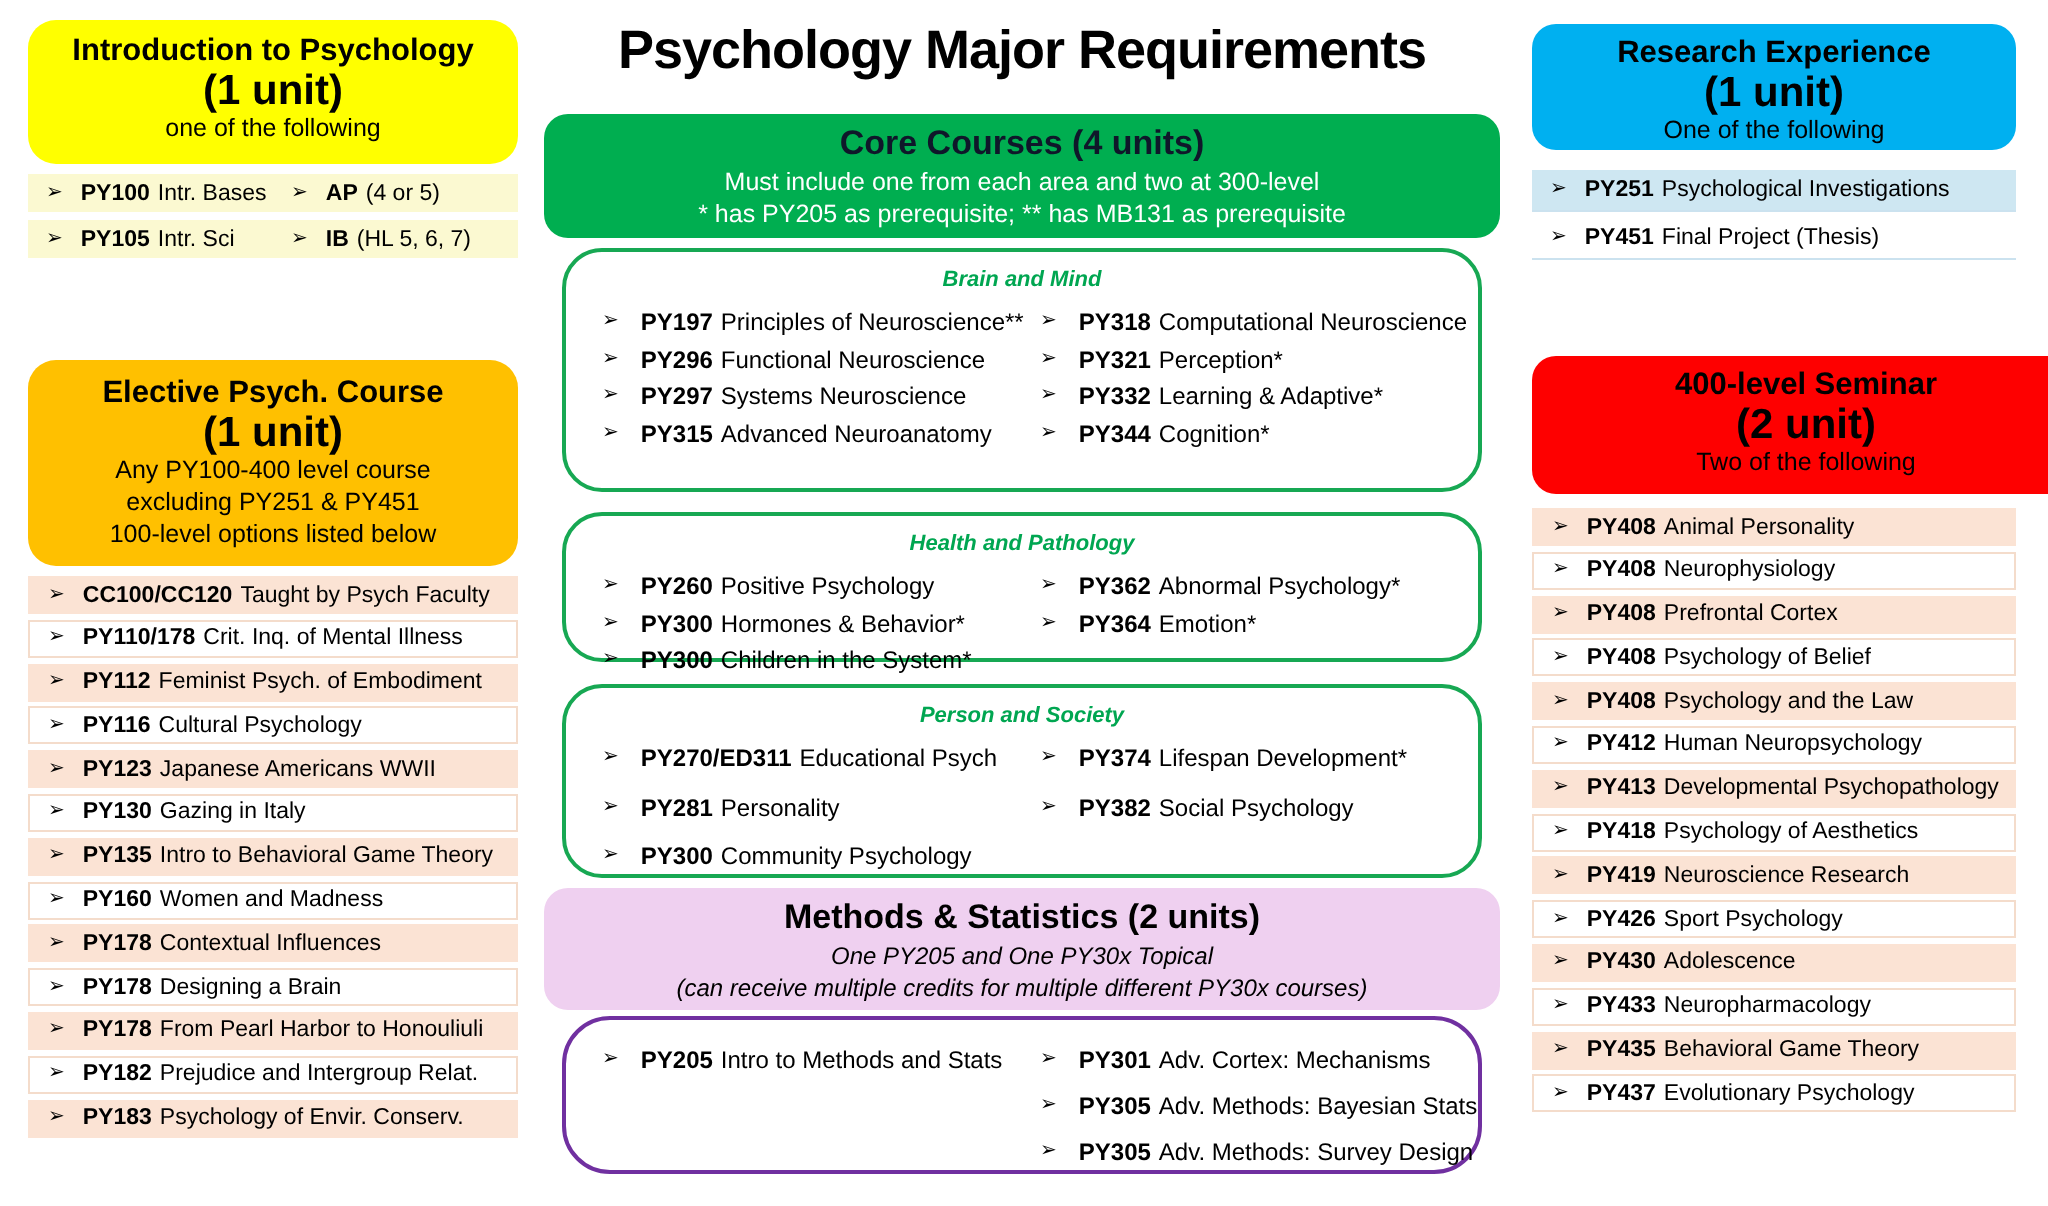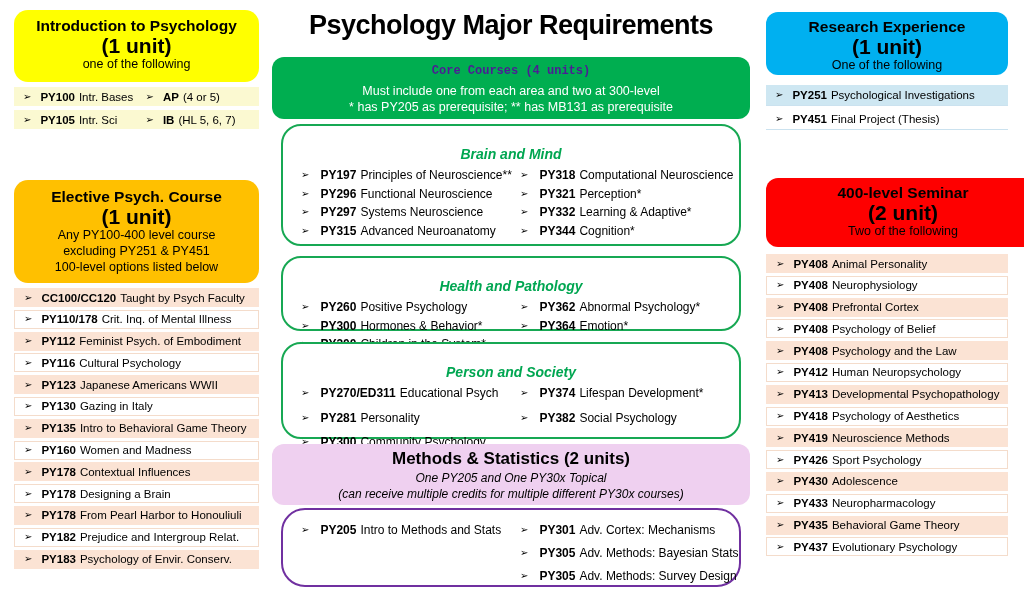--- a/index.html
+++ b/index.html
@@ -23,26 +23,26 @@
   .theme-peach .row{background:#fff;border:1px solid #F4DCCB;}
   .theme-peach .row.shaded{background:#FBE3D4;border-color:#FBE3D4;}
   .theme-yellow .row{background:#FBF9D1;height:19px;margin-bottom:4px;}
   .theme-blue .row{background:#fff;border-bottom:1.5px solid #CBE2EF;height:21px;margin-bottom:3px;}
   .theme-blue .row.shaded{background:#CEE7F2;}
   
   #main-title{position:absolute;left:272px;top:10px;width:478px;text-align:center;
     font-size:27px;font-weight:bold;letter-spacing:-0.5px;}
   #core-box{position:absolute;left:272px;top:57px;width:478px;height:62px;background:#00AE50;
     border-radius:12px;text-align:center;box-sizing:border-box;padding-top:3px;}
-  #core-box .ct{font-weight:bold;font-size:12px;line-height:23px;color:#4c1d95;font-family:Liberation Mono, monospace;}
+  #core-box .ct{font-weight:bold;font-size:17px;line-height:23px;color:#0f172a;}
   #core-box .cl{color:#fff;font-size:12.5px;line-height:16px;}
   .area{position:absolute;left:281px;width:460px;background:#fff;border:2px solid #17A853;
     border-radius:20px;box-sizing:border-box;}
   .area .atitle{text-align:center;color:#00A651;font-weight:bold;font-style:italic;
-    font-size:14px;line-height:20px;margin-top:18px;margin-bottom:4px;}
+    font-size:11px;line-height:20px;margin-top:4px;margin-bottom:4px;}
   .cols{display:flex;padding-left:12px;padding-right:6px;}
   .ccol{flex:1 1 0;min-width:0;}
   .ccol .row{display:flex;align-items:center;margin-bottom:4.5px;font-size:12px;white-space:nowrap;}
   .ccol .bullet{margin:0 11px 0 6px;}
   #area-person .ccol .row{margin-bottom:10.5px;}
   #methods-box{position:absolute;left:272px;top:444px;width:478px;height:61px;background:#EFD0F0;
     border-radius:12px;text-align:center;box-sizing:border-box;padding-top:3px;}
   #methods-box .ct{font-weight:bold;font-size:17px;line-height:23px;}
   #methods-box .cl{font-size:12px;line-height:16px;font-style:italic;}
   #methods-courses{position:absolute;left:281px;top:508px;width:460px;height:79px;background:#fff;
@@ -485,21 +485,21 @@
         <span class="entry">
           <span class="bullet">➢</span>
           <span class="code">PY418</span>
           <span class="desc">Psychology of Aesthetics</span>
         </span>
       </div>
       <div class="row shaded">
         <span class="entry">
           <span class="bullet">➢</span>
           <span class="code">PY419</span>
-          <span class="desc">Neuroscience Methods</span>
+          <span class="desc">Neuroscience Research</span>
         </span>
       </div>
       <div class="row">
         <span class="entry">
           <span class="bullet">➢</span>
           <span class="code">PY426</span>
           <span class="desc">Sport Psychology</span>
         </span>
       </div>
       <div class="row shaded">

